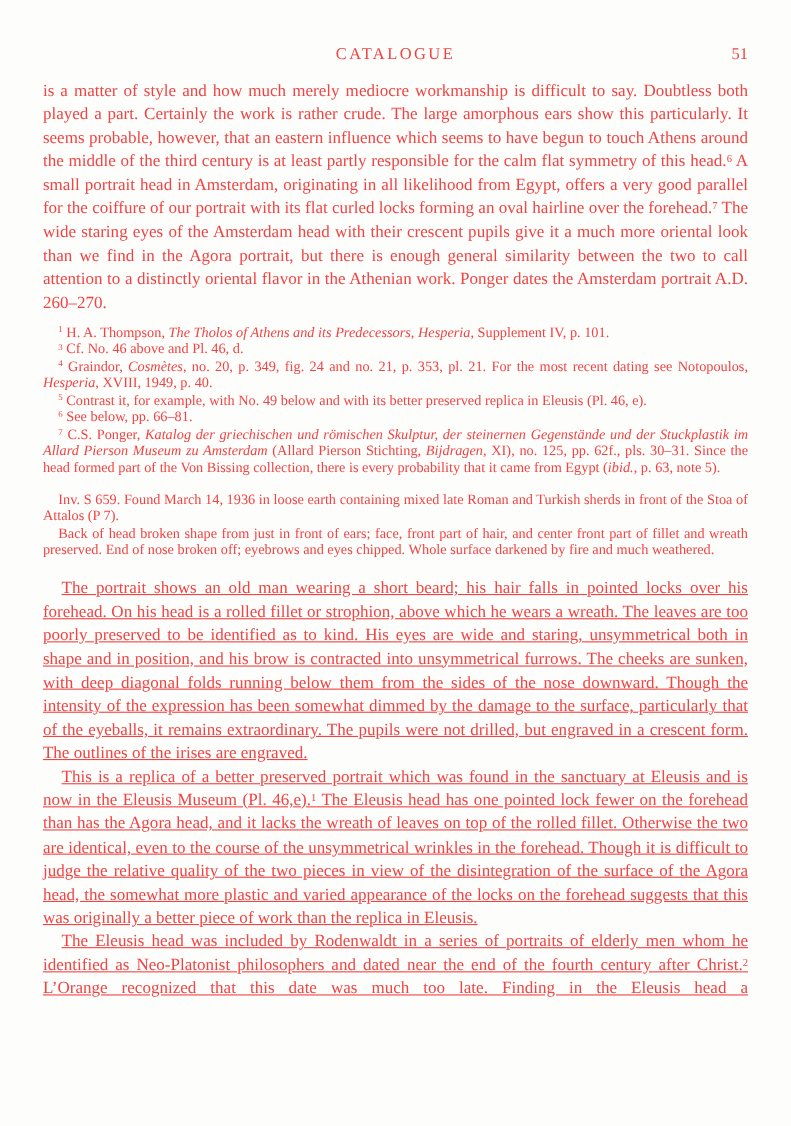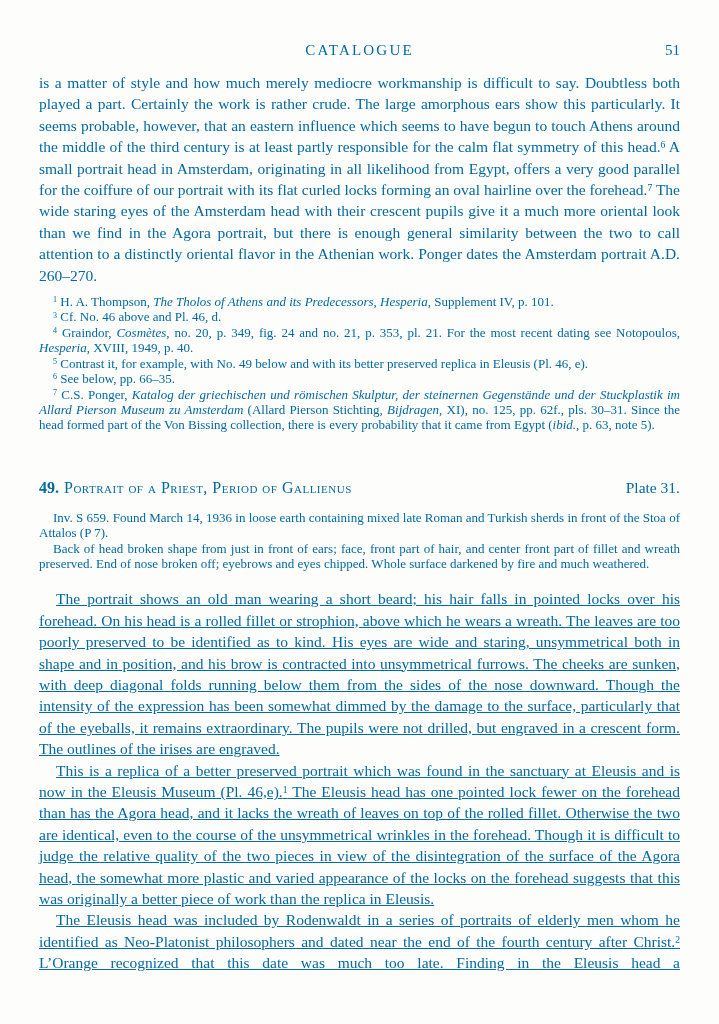--- a/index.html
+++ b/index.html
@@ -6,21 +6,21 @@
     margin: 0;
     padding: 0;
     background: #e8e8e8;
   }
   .page {
     position: relative;
     width: 719px;
     height: 1024px;
     margin: 0 auto;
     background: #fdfdfb;
-    color: #0369a1;
+    color: #ef4444;
     font-family: "Liberation Serif", "DejaVu Serif", serif;
     box-sizing: border-box;
     padding: 42px 39px 0 39px;
     overflow: hidden;
   }
   
   .running-head {
     display: grid;
     grid-template-columns: 1fr auto 1fr;
     align-items: baseline;
@@ -95,28 +95,24 @@
     <span class="pagenum">51</span>
   </div>
 
   <p class="body-text">is a matter of style and how much merely mediocre workmanship is difficult to say. Doubtless both played a part. Certainly the work is rather crude. The large amorphous ears show this particularly. It seems probable, however, that an eastern influence which seems to have begun to touch Athens around the middle of the third century is at least partly responsible for the calm flat symmetry of this head.<sup>6</sup> A small portrait head in Amsterdam, originating in all likelihood from Egypt, offers a very good parallel for the coiffure of our portrait with its flat curled locks forming an oval hairline over the forehead.<sup>7</sup> The wide staring eyes of the Amsterdam head with their crescent pupils give it a much more oriental look than we find in the Agora portrait, but there is enough general similarity between the two to call attention to a distinctly oriental flavor in the Athenian work. Ponger dates the Amsterdam portrait A.D. 260–270.</p>
 
   <div class="footnotes">
     <p class="small-text indent-sm"><sup>1</sup><span> H. A. Thompson, <i>The Tholos of Athens and its Predecessors</i>, <i>Hesperia</i>, Supplement IV, p. 101.</span></p>
     <p class="small-text indent-sm"><sup>3</sup><span> Cf. No. 46 above and Pl. 46, d.</span></p>
     <p class="small-text indent-sm"><sup>4</sup><span> Graindor, <i>Cosmètes</i>, no. 20, p. 349, fig. 24 and no. 21, p. 353, pl. 21. For the most recent dating see Notopoulos, <i>Hesperia</i>, XVIII, 1949, p. 40.</span></p>
     <p class="small-text indent-sm"><sup>5</sup><span> Contrast it, for example, with No. 49 below and with its better preserved replica in Eleusis (Pl. 46, e).</span></p>
-    <p class="small-text indent-sm"><sup>6</sup><span> See below, pp. 66–35.</span></p>
+    <p class="small-text indent-sm"><sup>6</sup><span> See below, pp. 66–81.</span></p>
     <p class="small-text indent-sm"><sup>7</sup><span> C.S. Ponger, <i>Katalog der griechischen und römischen Skulptur, der steinernen Gegenstände und der Stuckplastik im Allard Pierson Museum zu Amsterdam</i> (Allard Pierson Stichting, <i>Bijdragen</i>, XI), no. 125, pp. 62f., pls. 30–31. Since the head formed part of the Von Bissing collection, there is every probability that it came from Egypt (<i>ibid.</i>, p. 63, note 5).</span></p>
   </div>
 
-  <div class="entry-heading">
-    <span><span class="entry-number">49.</span><span class="entry-title">Portrait of a Priest, Period of Gallienus</span></span>
-    <span class="plate-ref">Plate 31.</span>
-  </div>
 
   <div class="entry-desc">
     <p class="small-text indent-sm">Inv. S 659. Found March 14, 1936 in loose earth containing mixed late Roman and Turkish sherds in front of the Stoa of Attalos (P 7).</p>
     <p class="small-text indent-sm">Back of head broken shape from just in front of ears; face, front part of hair, and center front part of fillet and wreath preserved. End of nose broken off; eyebrows and eyes chipped. Whole surface darkened by fire and much weathered.</p>
   </div>
 
   <div class="main-body">
     <p class="body-text indent">The portrait shows an old man wearing a short beard; his hair falls in pointed locks over his forehead. On his head is a rolled fillet or strophion, above which he wears a wreath. The leaves are too poorly preserved to be identified as to kind. His eyes are wide and staring, unsymmetrical both in shape and in position, and his brow is contracted into unsymmetrical furrows. The cheeks are sunken, with deep diagonal folds running below them from the sides of the nose downward. Though the intensity of the expression has been somewhat dimmed by the damage to the surface, particularly that of the eyeballs, it remains extraordinary. The pupils were not drilled, but engraved in a crescent form. The outlines of the irises are engraved.</p>
     <p class="body-text indent">This is a replica of a better preserved portrait which was found in the sanctuary at Eleusis and is now in the Eleusis Museum (Pl. 46,e).<sup>1</sup> The Eleusis head has one pointed lock fewer on the forehead than has the Agora head, and it lacks the wreath of leaves on top of the rolled fillet. Otherwise the two are identical, even to the course of the unsymmetrical wrinkles in the forehead. Though it is difficult to judge the relative quality of the two pieces in view of the disintegration of the surface of the Agora head, the somewhat more plastic and varied appearance of the locks on the forehead suggests that this was originally a better piece of work than the replica in Eleusis.</p>
     <p class="body-text indent justify-last">The Eleusis head was included by Rodenwaldt in a series of portraits of elderly men whom he identified as Neo-Platonist philosophers and dated near the end of the fourth century after Christ.<sup>2</sup> L’Orange recognized that this date was much too late. Finding in the Eleusis head a</p>

